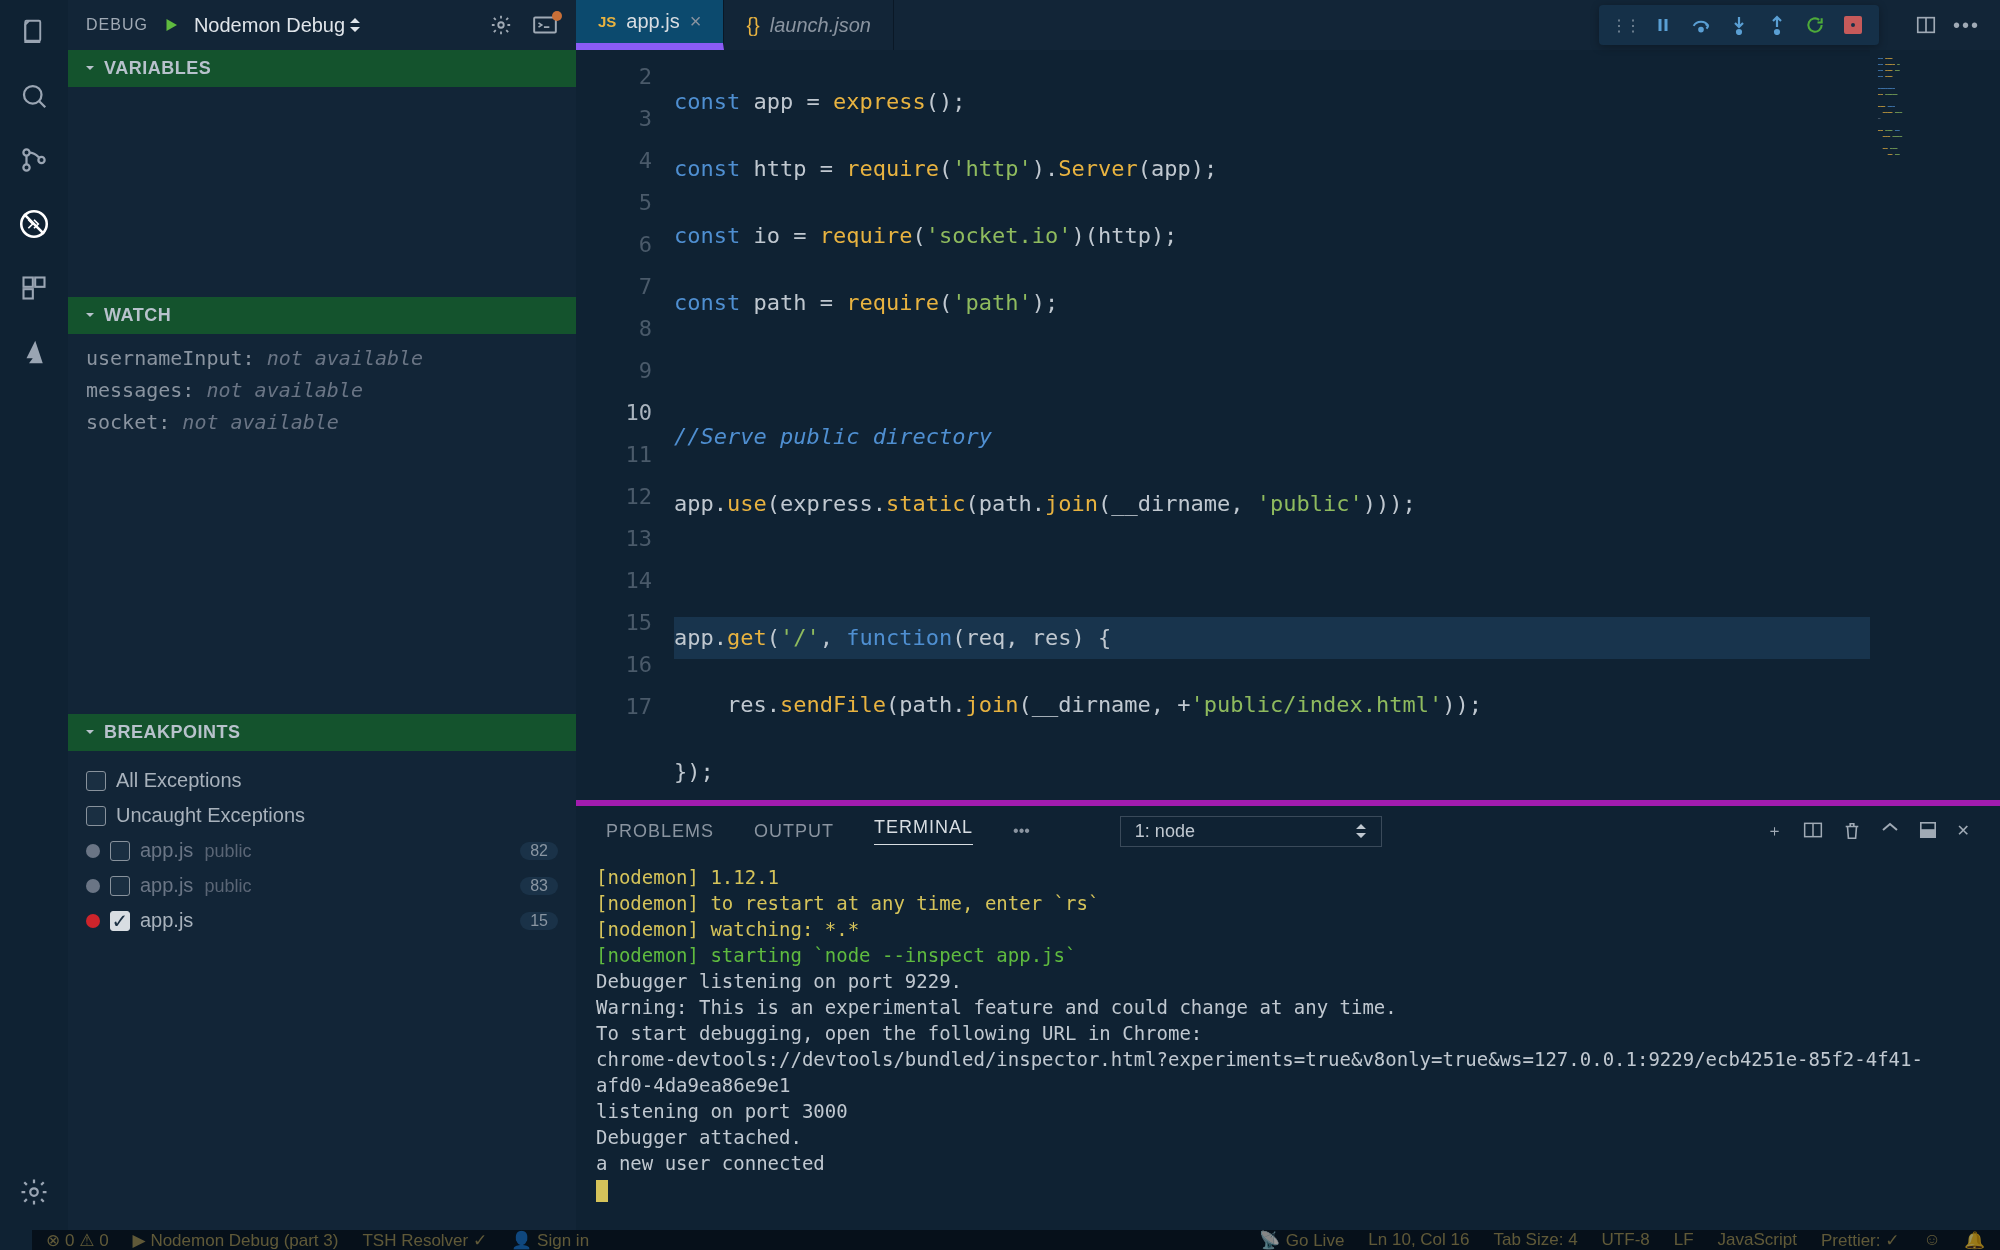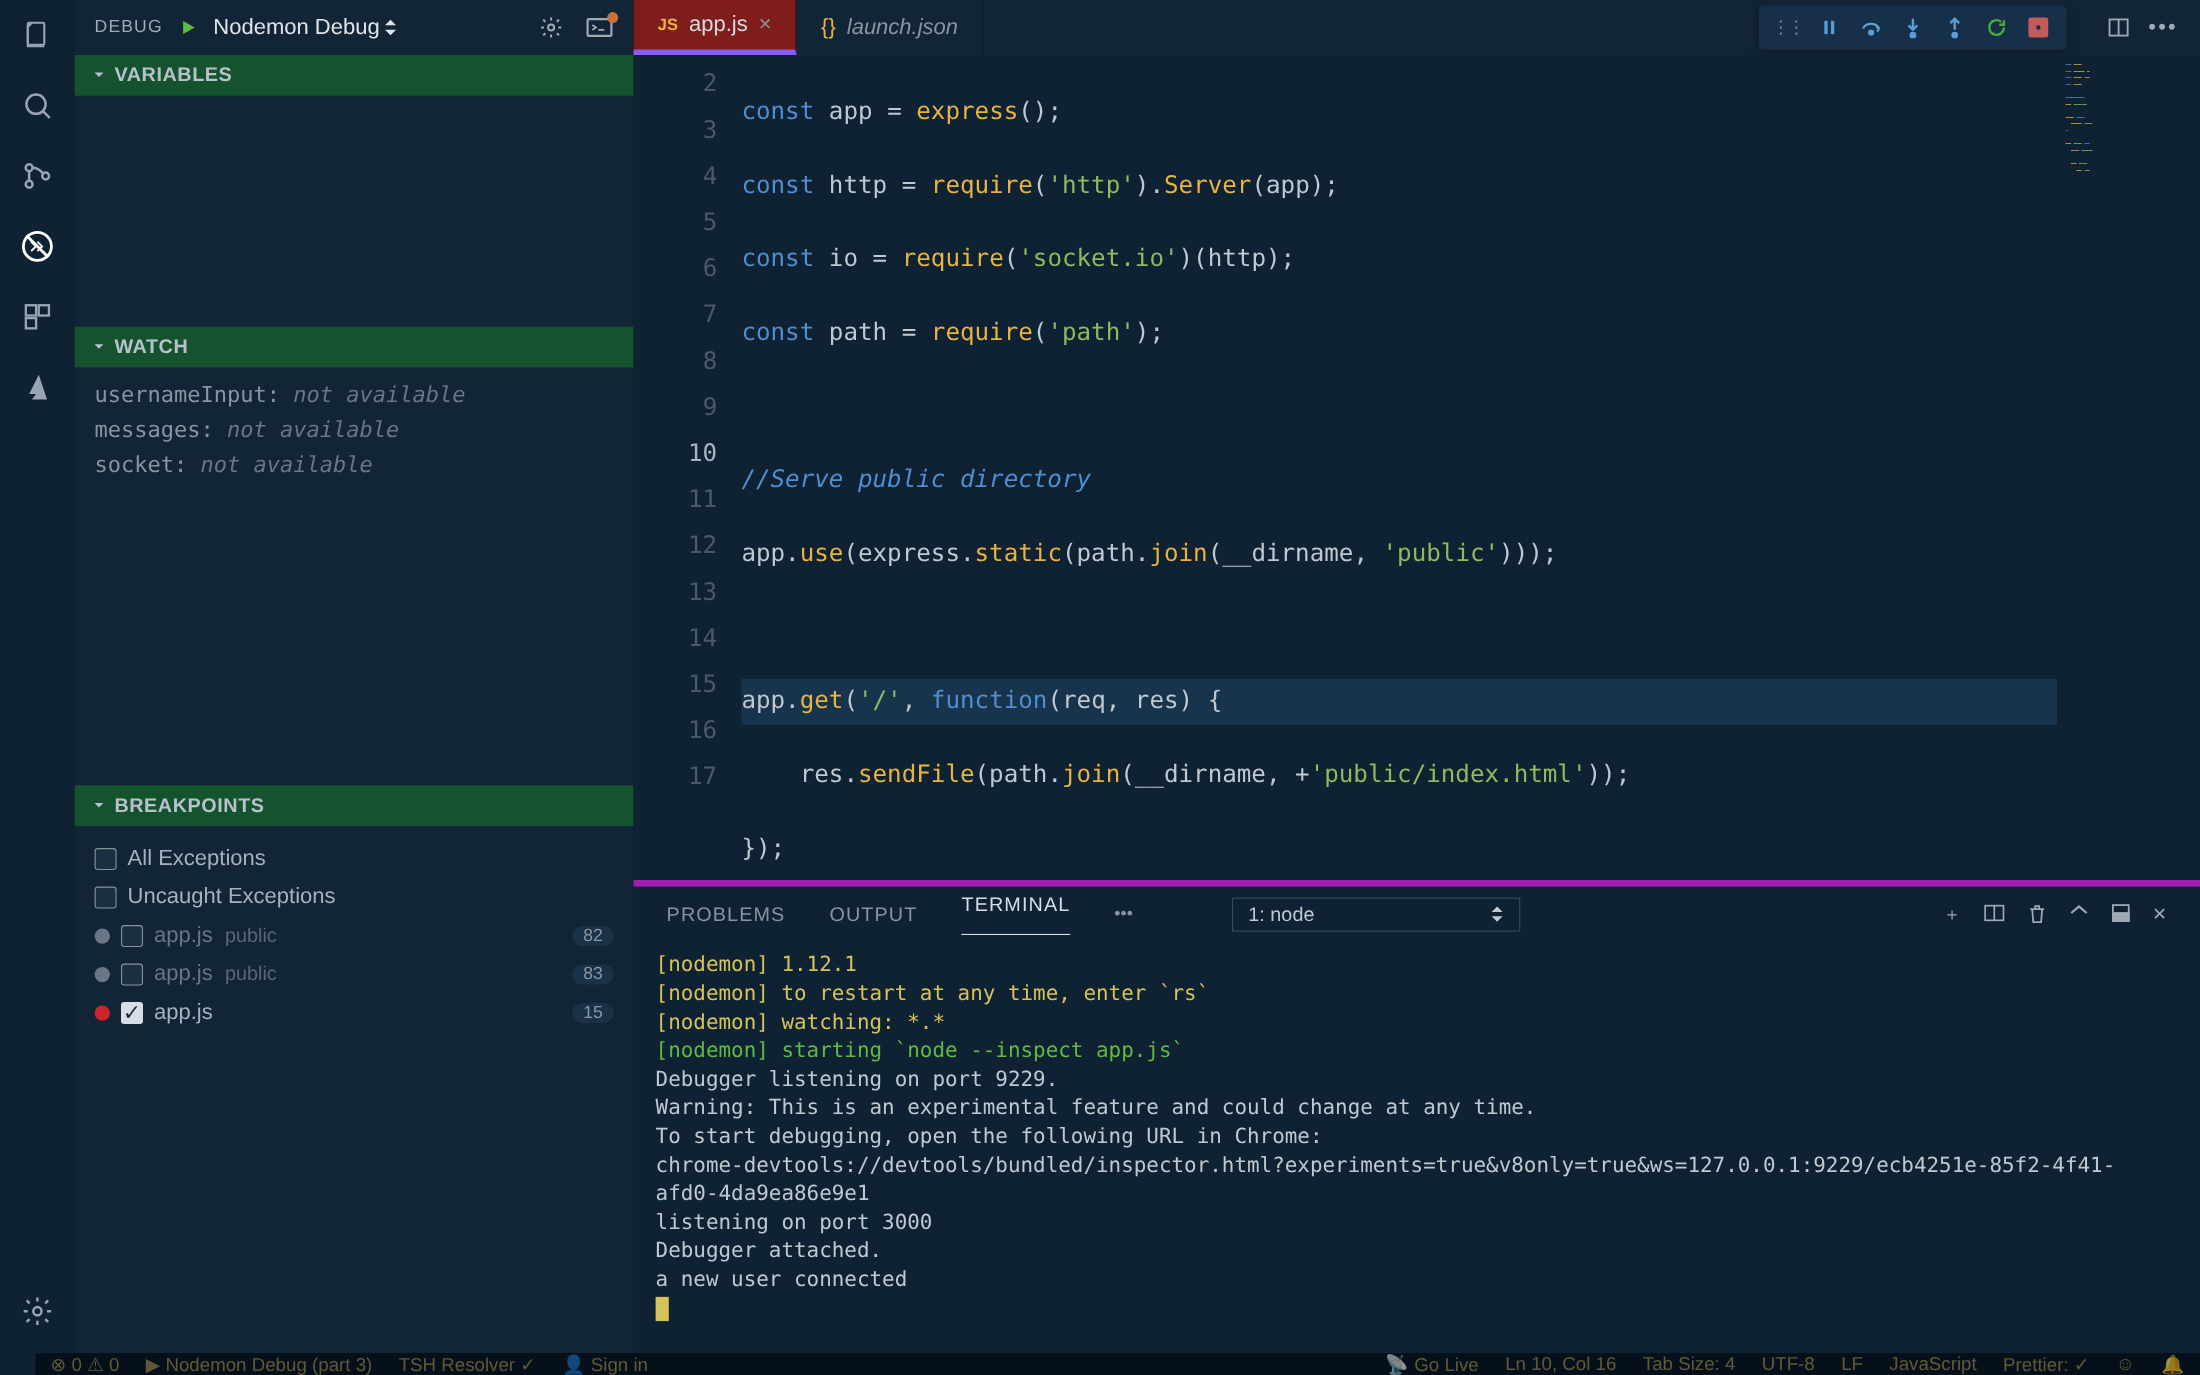--- a/index.html
+++ b/index.html
@@ -118,23 +118,23 @@
 .tab {
   height: 100%;
   padding: 0 22px;
   display: flex; align-items: center; gap: 10px;
   color: #8a94a0; font-size: 20px;
   font-style: italic;
   border-right: 1px solid #0a1826;
   cursor: pointer;
 }
 .tab.active {
-  background: #7f1d1d;
+  background: #0c4a6e;
   color: #d8dde2;
-  border-bottom: 5px solid #8b5cf6;
+  border-bottom: 7px solid #8b5cf6;
   font-style: normal;
 }
 .tab .js-icon { color: #e8b340; font-weight: bold; font-style: normal; font-size: 15px; }
 .tab .json-icon { color: #e8b340; font-style: normal; }
 .tab .close { color: #8a94a0; font-style: normal; }
 .tabs-bar .right-tools {
   margin-left: auto; display: flex; align-items: center; gap: 6px;
   padding-right: 20px;
 }
 .debug-toolbar {
@@ -192,21 +192,21 @@
   height: 430px;
   border-top: 6px solid #a21caf;
   background: #0f2233;
   display: flex; flex-direction: column;
 }
 .panel-tabs {
   height: 50px; display: flex; align-items: center;
   padding: 0 30px; gap: 40px;
 }
 .panel-tab { color: #8a94a0; font-size: 18px; letter-spacing: 1px; cursor: pointer; }
-.panel-tab.active { color: #d8dde2; border-bottom: 1.5px solid #d8dde2; padding-bottom: 16px; }
+.panel-tab.active { color: #d8dde2; border-bottom: 1.5px solid #d8dde2; padding-bottom: 6px; }
 .panel-tabs .dots { color: #8a94a0; }
 .panel-tabs .select {
   margin-left: 50px;
   border: 1px solid #3a4a5a;
   padding: 4px 14px;
   color: #c0c8d0; font-size: 18px;
   display: flex; align-items: center; gap: 160px;
 }
 .panel-tabs .right-icons { margin-left: auto; display: flex; gap: 20px; color: #a0aab5; }
 .terminal-body {

